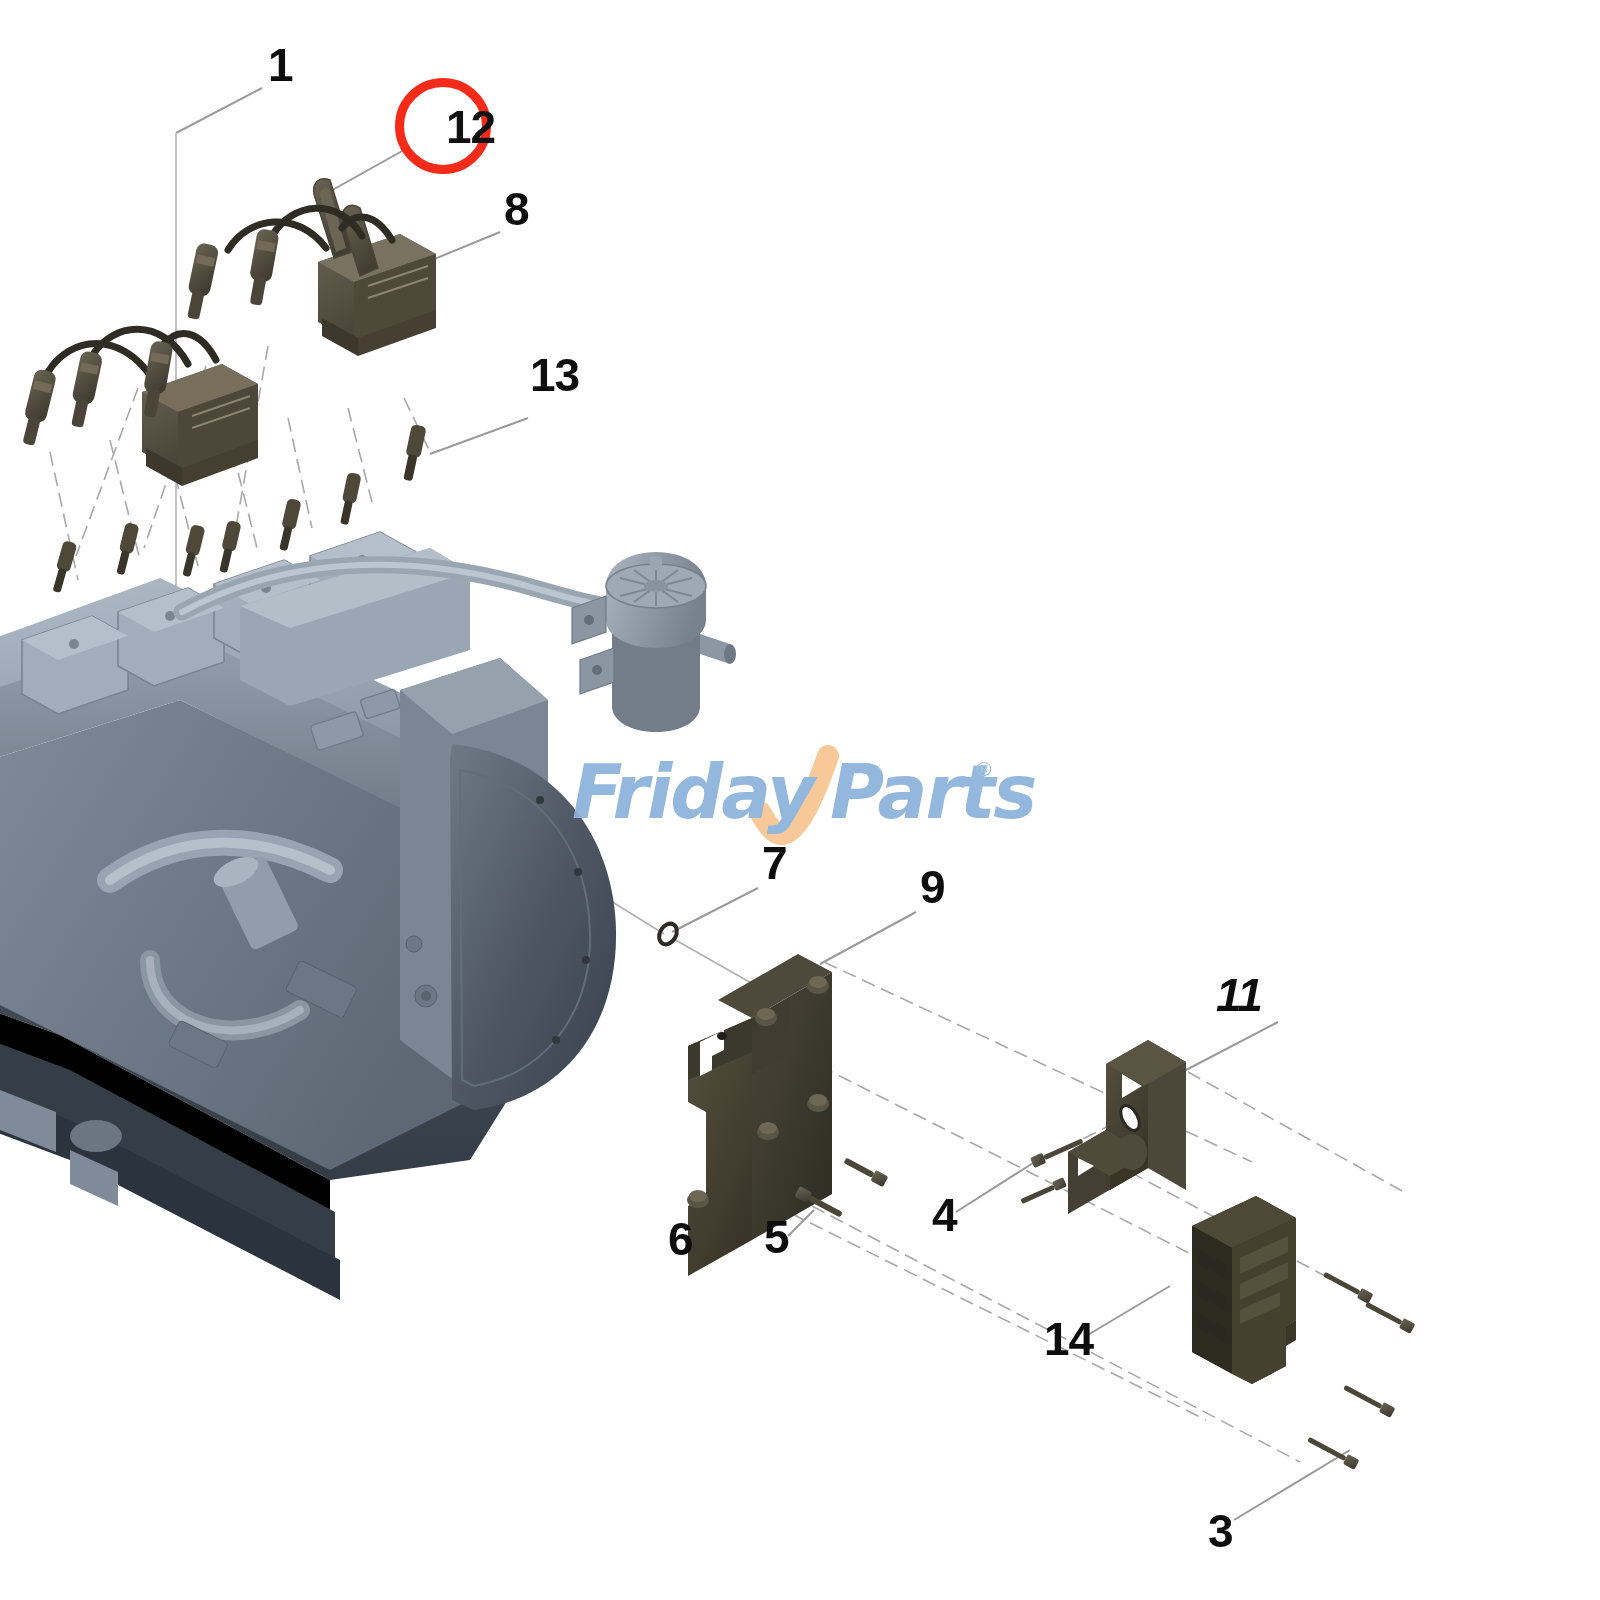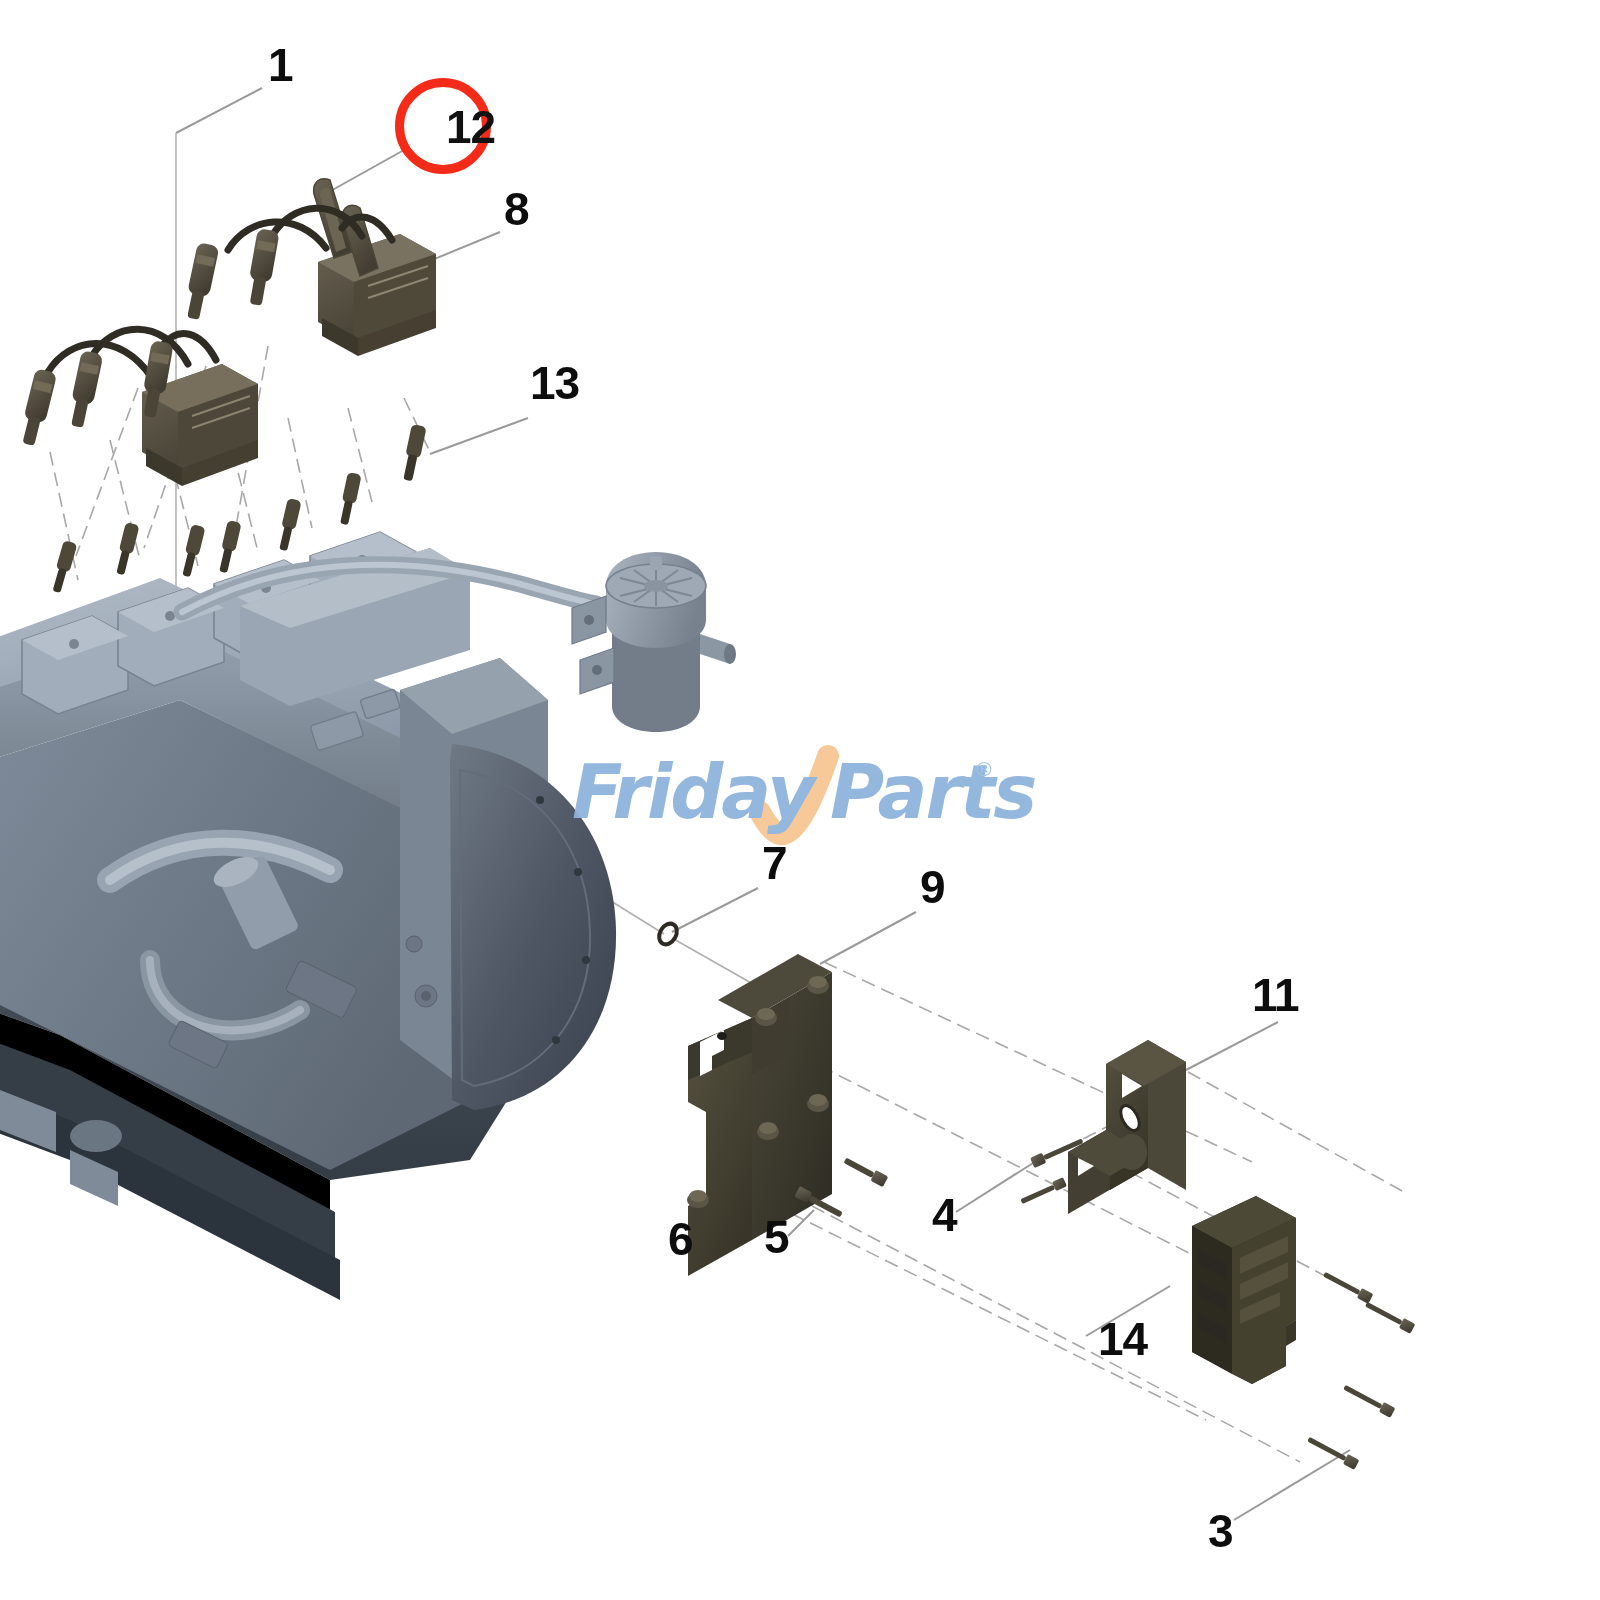--- a/index.html
+++ b/index.html
@@ -508,23 +508,23 @@
       <text x="830" y="818" class="wm-text">Parts</text>
       <text x="974" y="776" class="wm-reg">®</text>
     </g>
   </svg>
 
   <div class="hl-ring" style="left:395px; top:78px; width:96px; height:96px;"></div>
 
   <div class="callout-num" style="left:268px;  top:42px;">1</div>
   <div class="callout-num highlighted" style="left:418px;  top:104px;">12</div>
   <div class="callout-num" style="left:504px;  top:186px;">8</div>
-  <div class="callout-num" style="left:530px;  top:360px;">13</div>
+  <div class="callout-num" style="left:530px;  top:352px;">13</div>
   <div class="callout-num" style="left:762px;  top:840px;">7</div>
   <div class="callout-num" style="left:920px;  top:864px;">9</div>
-  <div class="callout-num" style="left:1252px; top:972px;">11</div>
+  <div class="callout-num" style="left:1216px; top:972px;font-style:italic;">11</div>
   <div class="callout-num" style="left:668px;  top:1216px;">6</div>
   <div class="callout-num" style="left:764px;  top:1214px;">5</div>
   <div class="callout-num" style="left:932px;  top:1192px;">4</div>
-  <div class="callout-num" style="left:1098px; top:1316px;">14</div>
+  <div class="callout-num" style="left:1044px; top:1316px;">14</div>
   <div class="callout-num" style="left:1208px; top:1508px;">3</div>
 
 </div>
 
 </body></html>

